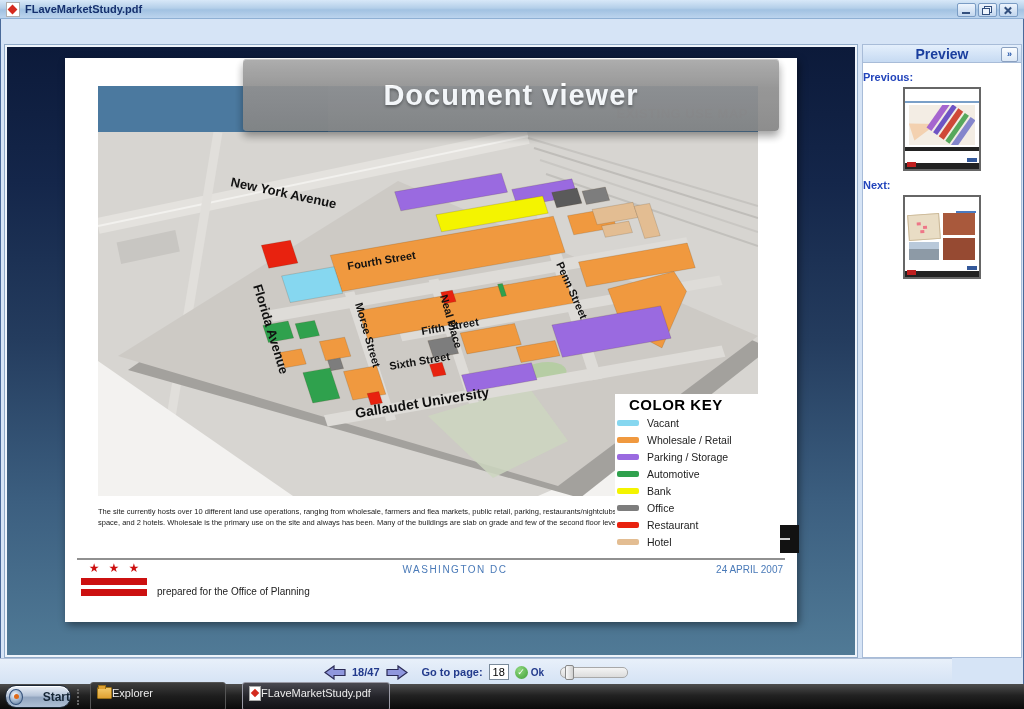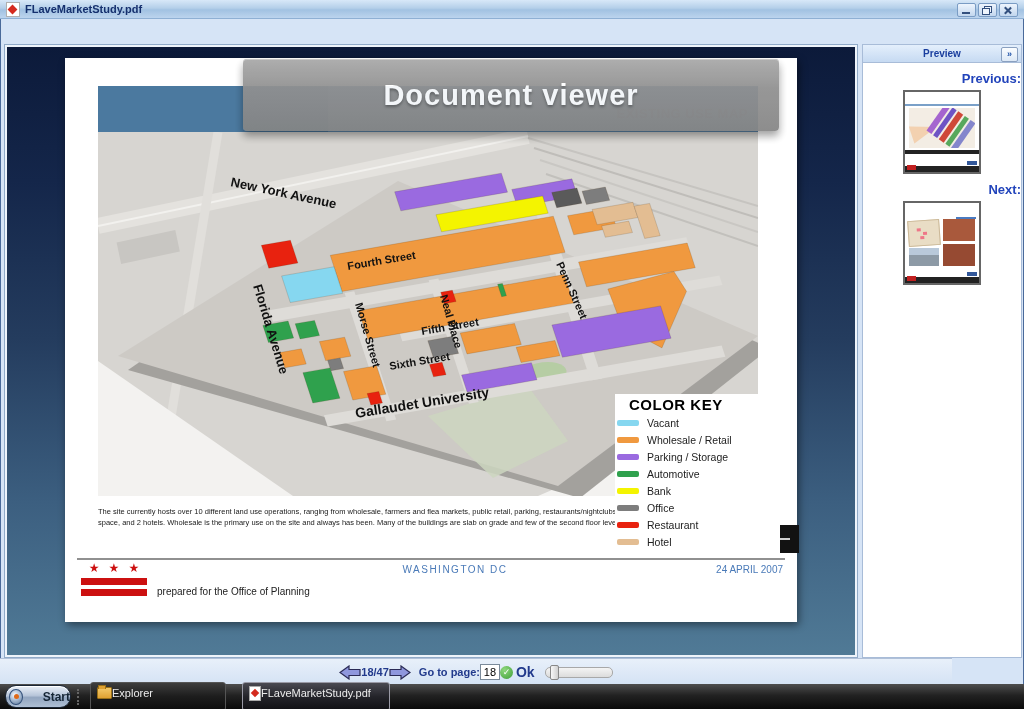--- a/index.html
+++ b/index.html
@@ -63,50 +63,50 @@
   #washington{position:absolute;left:280px;top:506px;width:220px;text-align:center;font-size:10px;color:#4a7ab8;letter-spacing:1.5px;}
   #page-date{position:absolute;right:14px;top:506px;font-size:10px;color:#4a7ab8;}
   #logo-core{position:absolute;left:650px;top:467px;width:34px;height:28px;background:#1d5fa8;
     display:flex;align-items:center;justify-content:center;color:#fff;font-size:6px;font-weight:bold;letter-spacing:.5px;}
   #logo-partner{position:absolute;left:688px;top:467px;width:46px;height:28px;background:#121212;}
   #logo-partner::after{content:"";position:absolute;left:9px;top:13px;width:28px;height:2px;background:#cfcfcf;}
   
   #sidebar{position:absolute;left:862px;top:44px;width:158px;height:612px;background:#fff;border:1px solid #a8bcd8;}
   #sidebar-header{height:17px;background:linear-gradient(180deg,#e4effc,#c6daf2);border-bottom:1px solid #a8bcd8;
     display:flex;align-items:center;justify-content:center;position:relative;}
-  #sidebar-header .t{font-size:10px;font-weight:bold;color:#1a3e9e;}
+  #sidebar-header .t{font-size:14px;font-weight:bold;color:#1a3e9e;}
   #sidebar-collapse{position:absolute;right:3px;top:2px;width:15px;height:13px;border:1px solid #8aa0c0;border-radius:2px;
     background:linear-gradient(180deg,#fbfdff,#dce8f6);font-size:9px;font-weight:bold;color:#2255aa;text-align:center;line-height:12px;cursor:pointer;}
-  .thumb-label{margin-top:8px;text-align:right;font-size:13px;font-weight:bold;color:#2244bb;}
+  .thumb-label{margin-top:8px;text-align:left;font-size:11px;font-weight:bold;color:#2244bb;}
   .thumb{width:74px;height:80px;margin:4px auto 0 auto;background:#fff;border:2px solid #666;position:relative;overflow:hidden;cursor:pointer;}
   .thumb .blue-line{position:absolute;left:0;top:12px;width:100%;height:2px;background:#7aa0c8;}
   .t1-map{position:absolute;left:4px;top:16px;width:66px;height:40px;background:#f3ede4;overflow:hidden;}
   .t1-wedge{position:absolute;left:2px;top:14px;width:0;height:0;border-left:26px solid #f2c9a2;border-top:9px solid transparent;border-bottom:9px solid transparent;transform:rotate(-18deg);opacity:.8;}
   .t1-bars{position:absolute;left:24px;top:2px;width:36px;height:34px;transform:rotate(35deg);display:flex;gap:2px;}
   .t1-bars div{flex:1;}
   .t1-b1{background:#a565cf;} .t1-b2{background:#6e54c4;} .t1-b3{background:#cf4838;} .t1-b4{background:#57a85c;} .t1-b5{background:#8486cc;}
   .thumb .dark-bar{position:absolute;left:0;width:100%;background:#222;}
   .thumb .red-chip{position:absolute;left:2px;bottom:2px;width:9px;height:5px;background:#c02020;}
   .thumb .blue-chip{position:absolute;right:2px;width:10px;height:4px;background:#33589a;}
   .t2-aerial{position:absolute;left:3px;top:17px;width:30px;height:24px;background:#e9ddc5;border:1px solid #cbb897;transform:rotate(-4deg);}
   .t2-aerial i{position:absolute;width:4px;height:3px;background:#e78; }
   .t2-photo{position:absolute;background:#a9593c;}
   .t2-photo.sky{background:linear-gradient(180deg,#b9c9da 40%,#8d9aa6 40%);}
   
   #toolbar{position:absolute;left:0;top:658px;width:952px;height:26px;
     background:linear-gradient(180deg,#e8f0fa,#d4e2f4);border-top:1px solid #b0c0d8;
-    display:flex;align-items:center;justify-content:center;}
+    display:flex;align-items:center;justify-content:center;gap:6px;}
   .nav-arrow{width:22px;height:15px;cursor:pointer;flex:0 0 auto;}
   #toolbar .pgtext{font-size:11px;font-weight:bold;color:#223a8c;}
   #goto-label{font-size:11px;font-weight:bold;color:#223a8c;margin-left:8px;}
   #goto-input{width:18px;height:14px;border:1px solid #7a8a9a;font-size:11px;text-align:center;padding:0;}
   #ok-btn{display:flex;align-items:center;gap:3px;cursor:pointer;}
   #ok-btn .ball{width:13px;height:13px;border-radius:50%;background:radial-gradient(circle at 35% 30%,#8fd87e,#3f9e36);
     color:#fff;font-size:9px;line-height:13px;text-align:center;}
-  #ok-btn .oklbl{font-size:14px;font-weight:bold;color:#223a8c;}
+  #ok-btn .oklbl{font-size:10px;font-weight:bold;color:#223a8c;}
   #zoom-slider{position:relative;width:66px;height:9px;margin-left:10px;border-radius:5px;
     background:linear-gradient(180deg,#f4f4f4,#dcdcdc);border:1px solid #a8a8a8;cursor:pointer;}
   #zoom-handle{position:absolute;left:4px;top:-3px;width:7px;height:13px;border-radius:2px;
     background:linear-gradient(90deg,#f8f8f8,#d0d0d0);border:1px solid #888;}
   
   #taskbar{position:absolute;left:0;top:684px;width:1024px;height:25px;
     background:linear-gradient(180deg,#4e4e4e 0%,#222 45%,#0a0a0a 100%);display:flex;align-items:center;}
   #start-btn{margin-left:5px;width:64px;height:21px;border-radius:11px;cursor:pointer;
     background:linear-gradient(180deg,#eaf0f8 0%,#b8c6da 45%,#93a6c0 55%,#aebfd4 100%);
     border:1px solid #1a2636;display:flex;align-items:center;gap:20px;box-shadow:inset 0 1px 0 #fff;}

